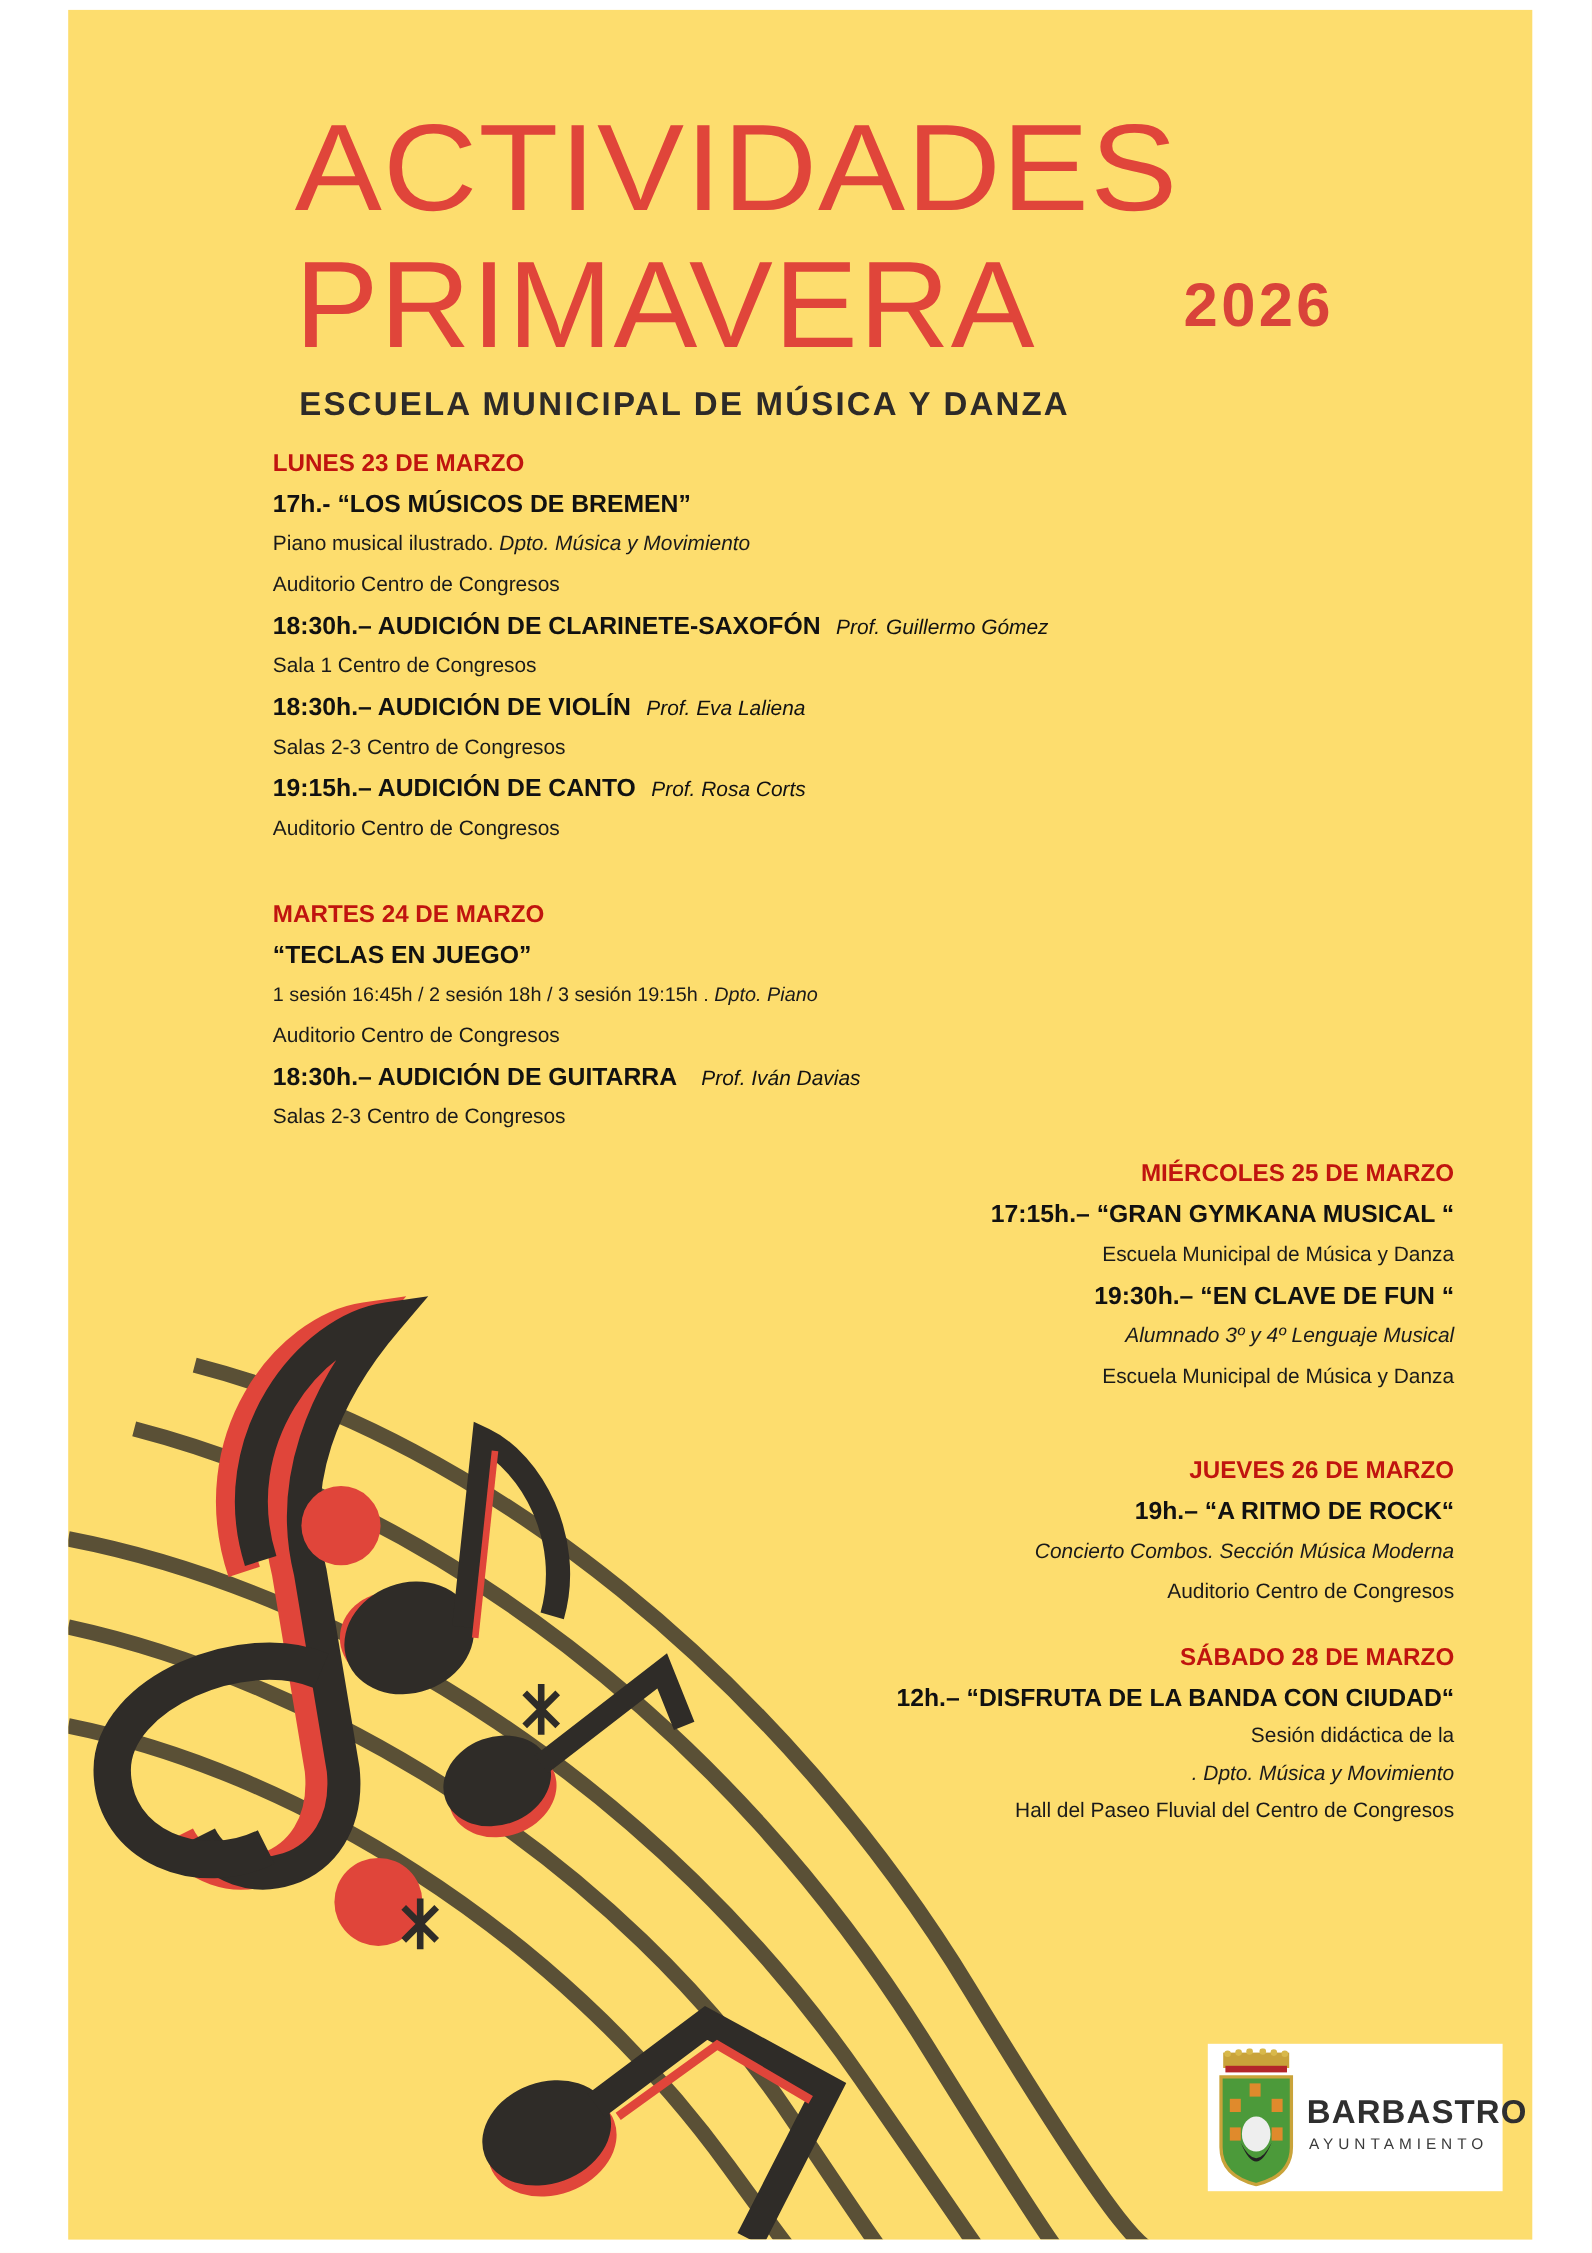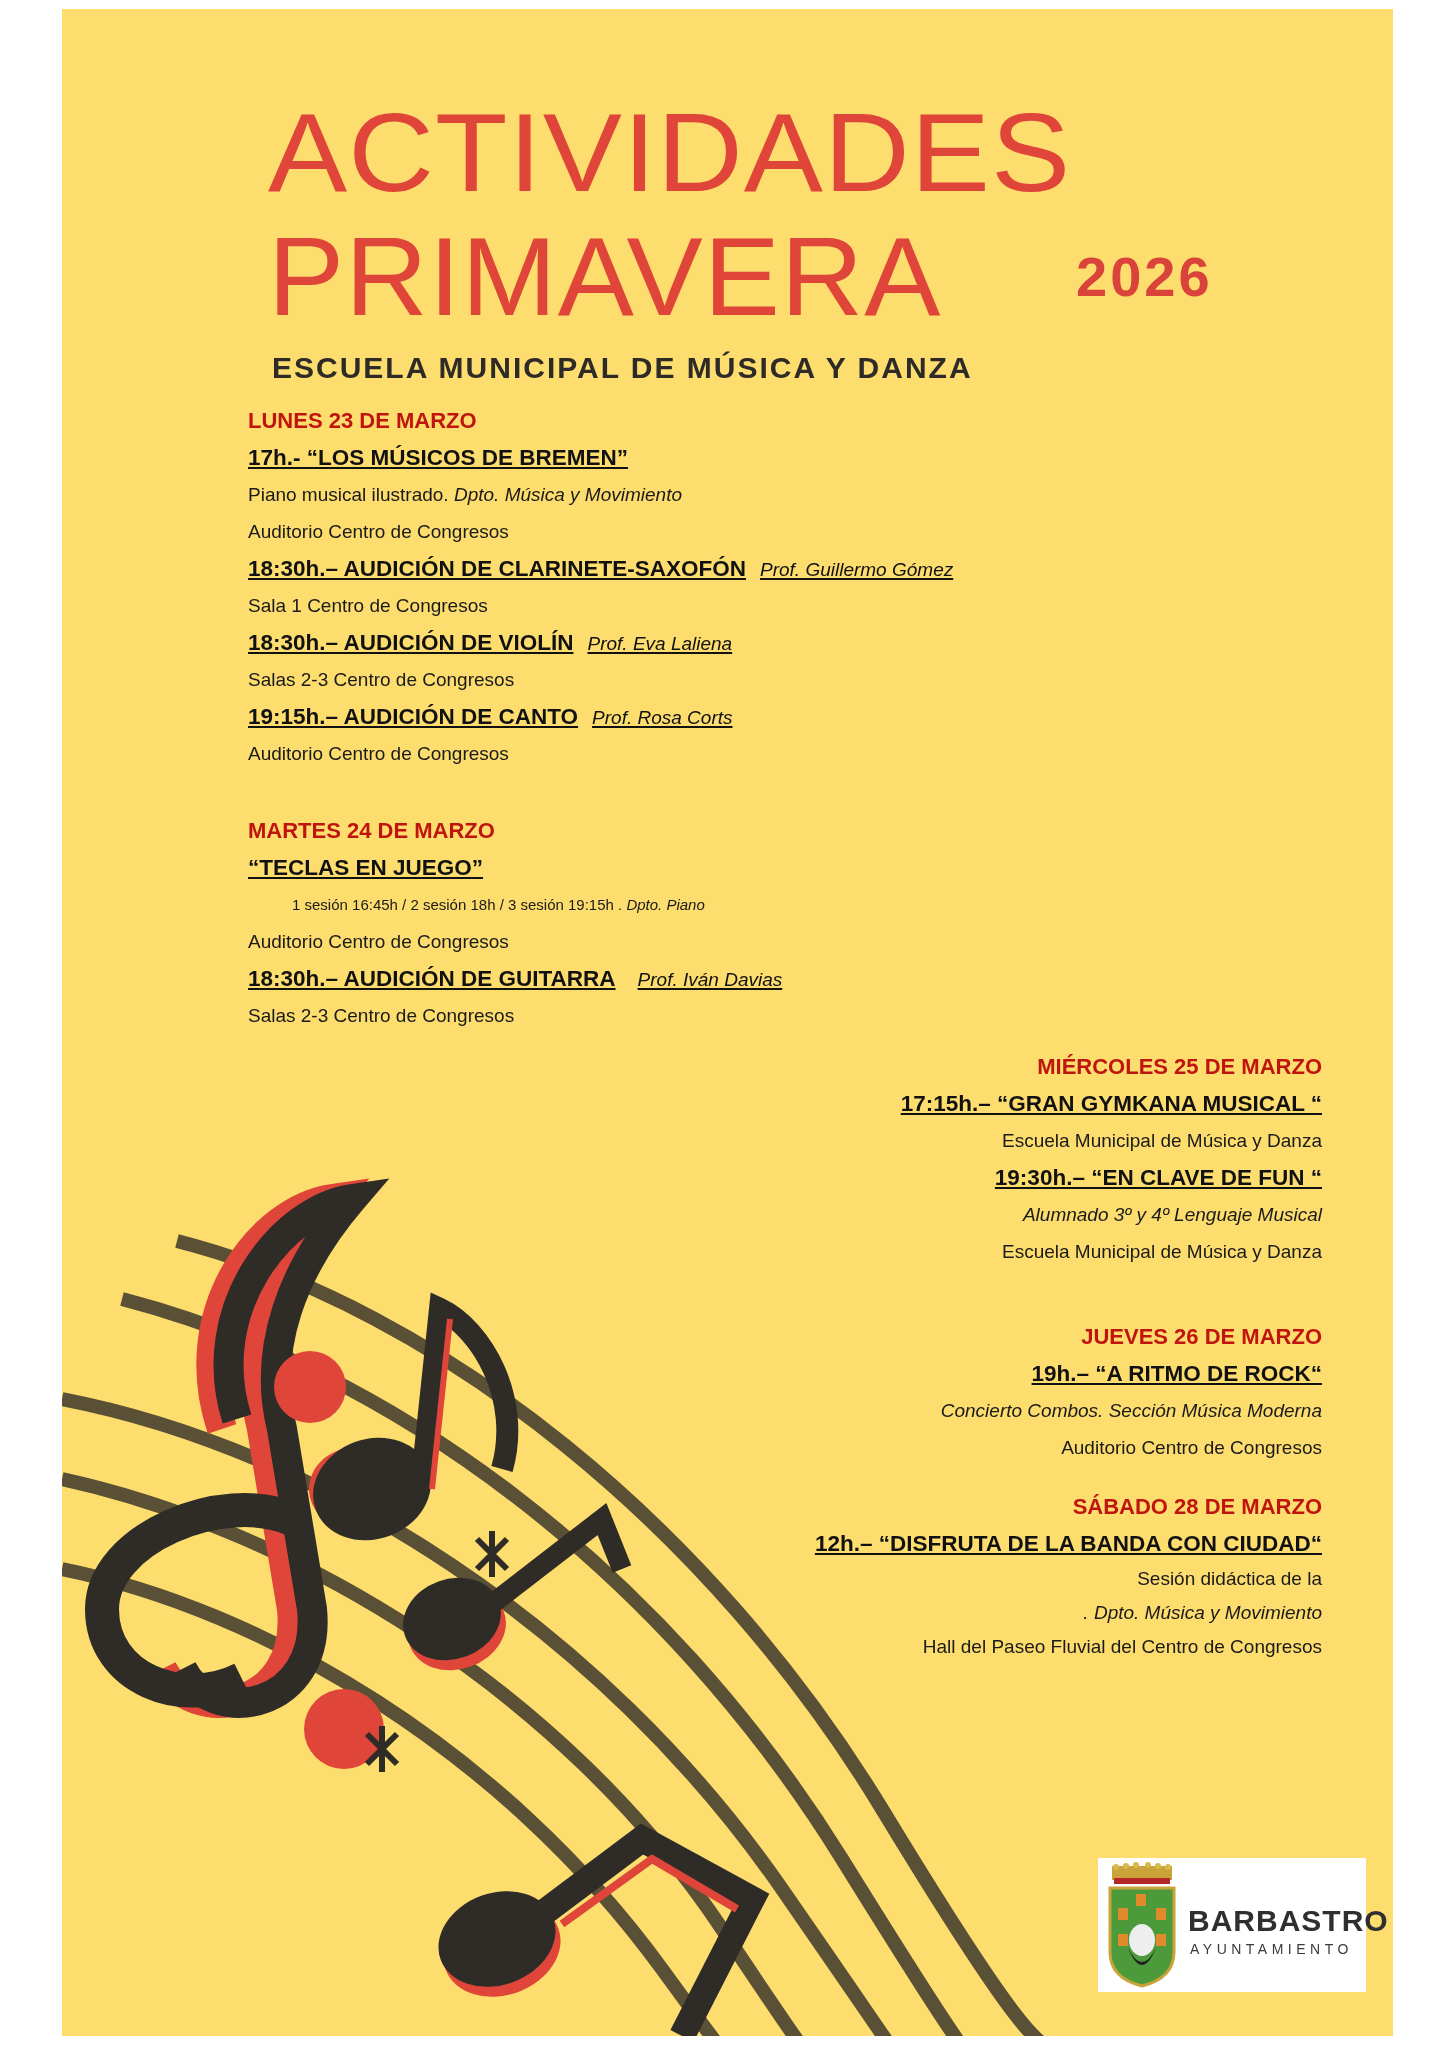--- a/index.html
+++ b/index.html
@@ -8,21 +8,21 @@
   .illus { position: absolute; left: 0; top: 0; width: 1331px; height: 2027px; }
   .title { position: absolute; left: 206px; font-family: "Liberation Sans", sans-serif; font-weight: 400; color: #e0453a; letter-spacing: 1px; white-space: nowrap; line-height: 1; transform-origin: left top; }
   .title1 { top: 88px; font-size: 112px; transform: scaleX(1.06); }
   .title2 { top: 212px; font-size: 112px; transform: scaleX(1.02); }
   .year { position: absolute; left: 1014px; top: 240px; font-size: 56px; font-weight: 700; color: #d9433a; letter-spacing: 3px; line-height: 1; }
   .subtitle { position: absolute; left: 210px; top: 344px; font-size: 30px; font-weight: 700; color: #2d2a28; letter-spacing: 2px; line-height: 1; white-space: nowrap; }
   .block { position: absolute; font-family: "Liberation Sans", sans-serif; }
   .block.left { left: 186px; text-align: left; }
   .block.right { right: 71px; text-align: right; }
   .day { color: #c0140f; font-weight: 700; font-size: 22px; height: 37px; line-height: 37px; white-space: nowrap; }
-  .ev { color: #111; font-weight: 700; font-size: 22.5px; height: 37px; line-height: 37px; white-space: nowrap; text-decoration: underline; }
+  .ev { color: #111; font-weight: 700; font-size: 22.5px; height: 37px; line-height: 37px; white-space: nowrap; }
   .ev .prof { font-weight: 400; font-style: italic; font-size: 19px; margin-left: 14px; }
   .ln { color: #1a1a1a; font-size: 19px; height: 37px; line-height: 37px; white-space: nowrap; }
   .ln i, .it { font-style: italic; }
   .logo { position: absolute; left: 1036px; top: 1849px; width: 268px; height: 134px; background: #ffffff; }
   .logo .shield { position: absolute; left: 6px; top: 4px; width: 76px; height: 126px; }
   .logo .brand { position: absolute; left: 90px; top: 48px; font-size: 30px; font-weight: 700; color: #2f2f2f; letter-spacing: 1px; line-height: 1; }
   .logo .sub { position: absolute; left: 92px; top: 84px; font-size: 14px; color: #3a3a3a; letter-spacing: 4.5px; line-height: 1; }
 </style>
 </head>
 <body>
@@ -80,21 +80,21 @@
     <div class="ln">Sala 1 Centro de Congresos</div>
     <div class="ev"><span>18:30h.– AUDICIÓN DE VIOLÍN</span><span class="prof">Prof. Eva Laliena</span></div>
     <div class="ln">Salas 2-3 Centro de Congresos</div>
     <div class="ev"><span>19:15h.– AUDICIÓN DE CANTO</span><span class="prof">Prof. Rosa Corts</span></div>
     <div class="ln">Auditorio Centro de Congresos</div>
   </div>
 
   <div class="block left" style="top:803px;">
     <div class="day">MARTES 24 DE MARZO</div>
     <div class="ev"><span>“TECLAS EN JUEGO”</span></div>
-    <div class="ln" style="font-size:15px;margin-left:44px;"><span>1 sesión 16:45h / 2 sesión 18h  / 3 sesión 19:15h .  </span><i>Dpto. Piano</i></div>
+    <div class="ln" style="font-size:18px;"><span>1 sesión 16:45h / 2 sesión 18h  / 3 sesión 19:15h .  </span><i>Dpto. Piano</i></div>
     <div class="ln">Auditorio Centro de Congresos</div>
     <div class="ev"><span>18:30h.– AUDICIÓN  DE GUITARRA</span><span class="prof" style="margin-left:22px;">Prof. Iván Davias</span></div>
     <div class="ln">Salas 2-3 Centro de Congresos</div>
   </div>
 
   <div class="block right" style="top:1039px;">
     <div class="day">MIÉRCOLES 25 DE MARZO</div>
     <div class="ev">17:15h.– “GRAN GYMKANA MUSICAL “</div>
     <div class="ln">Escuela Municipal de Música y Danza</div>
     <div class="ev">19:30h.– “EN CLAVE DE FUN “</div>

